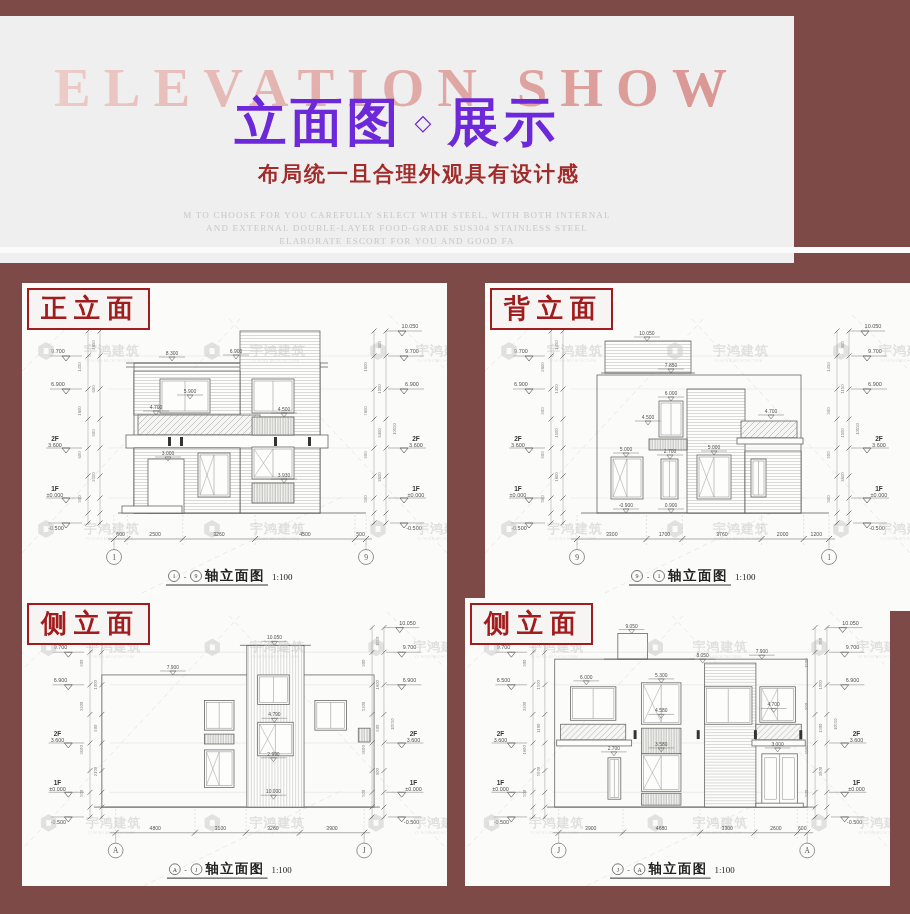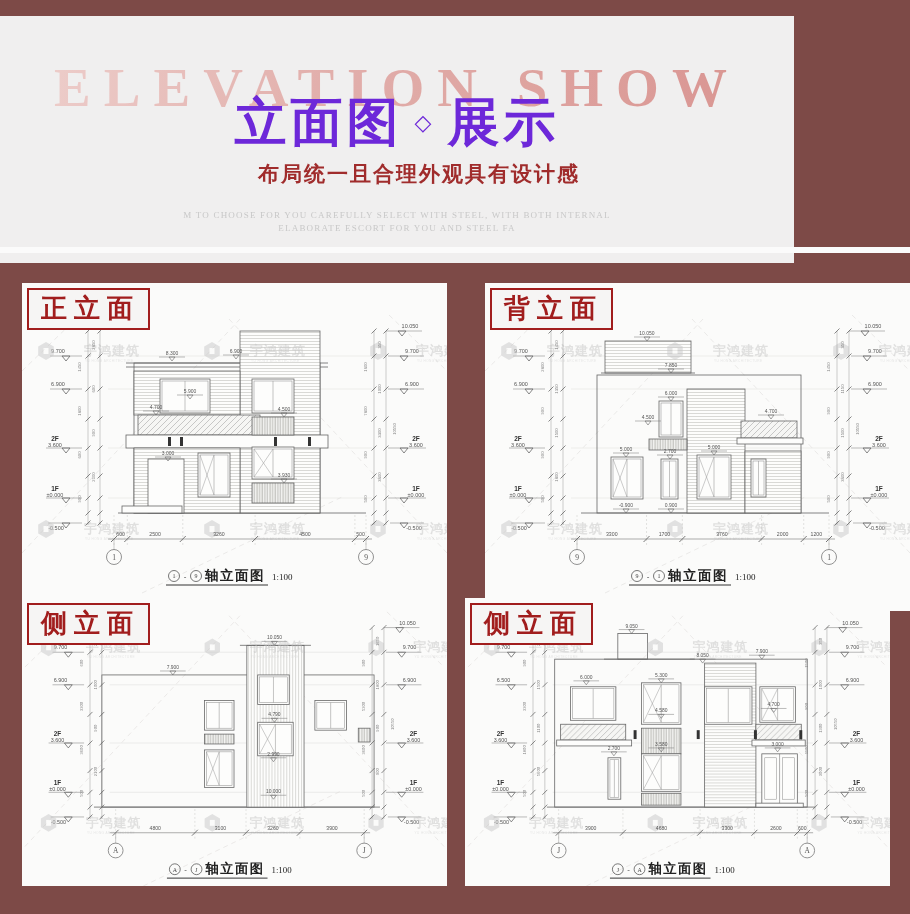--- a/index.html
+++ b/index.html
@@ -33,21 +33,22 @@
 <body>
 
 <div class="page">
 
   <div class="header">
     <div class="backdrop-title">ELEVATION SHOW</div>
     <div class="main-title"><span>立面图</span><span class="diamond">◇</span><span>展示</span></div>
     <div class="subtitle">布局统一且合理外观具有设计感</div>
     <div class="desc">
       <div>M TO CHOOSE FOR YOU CAREFULLY SELECT WITH STEEL, WITH BOTH INTERNAL</div>
-      <div>ELABORATE ESCORT FOR YOU AND STEEL FA</div>
+      <div>AND EXTERNAL DOUBLE-LAYER FOOD-GRADE SUS304 STAINLESS STEEL</div>
+      <div>ELABORATE ESCORT FOR YOU AND GOOD FA</div>
     </div>
   </div>
   <div class="header-strip"></div>
 
   
   <svg width="0" height="0">
     <defs>
       <pattern id="hh" width="4" height="3" patternUnits="userSpaceOnUse">
         <rect width="4" height="3" fill="#fdfdfc"></rect>
           <path d="M0 1.5 H4" stroke="#b4b4b0" stroke-width="0.5"></path>

